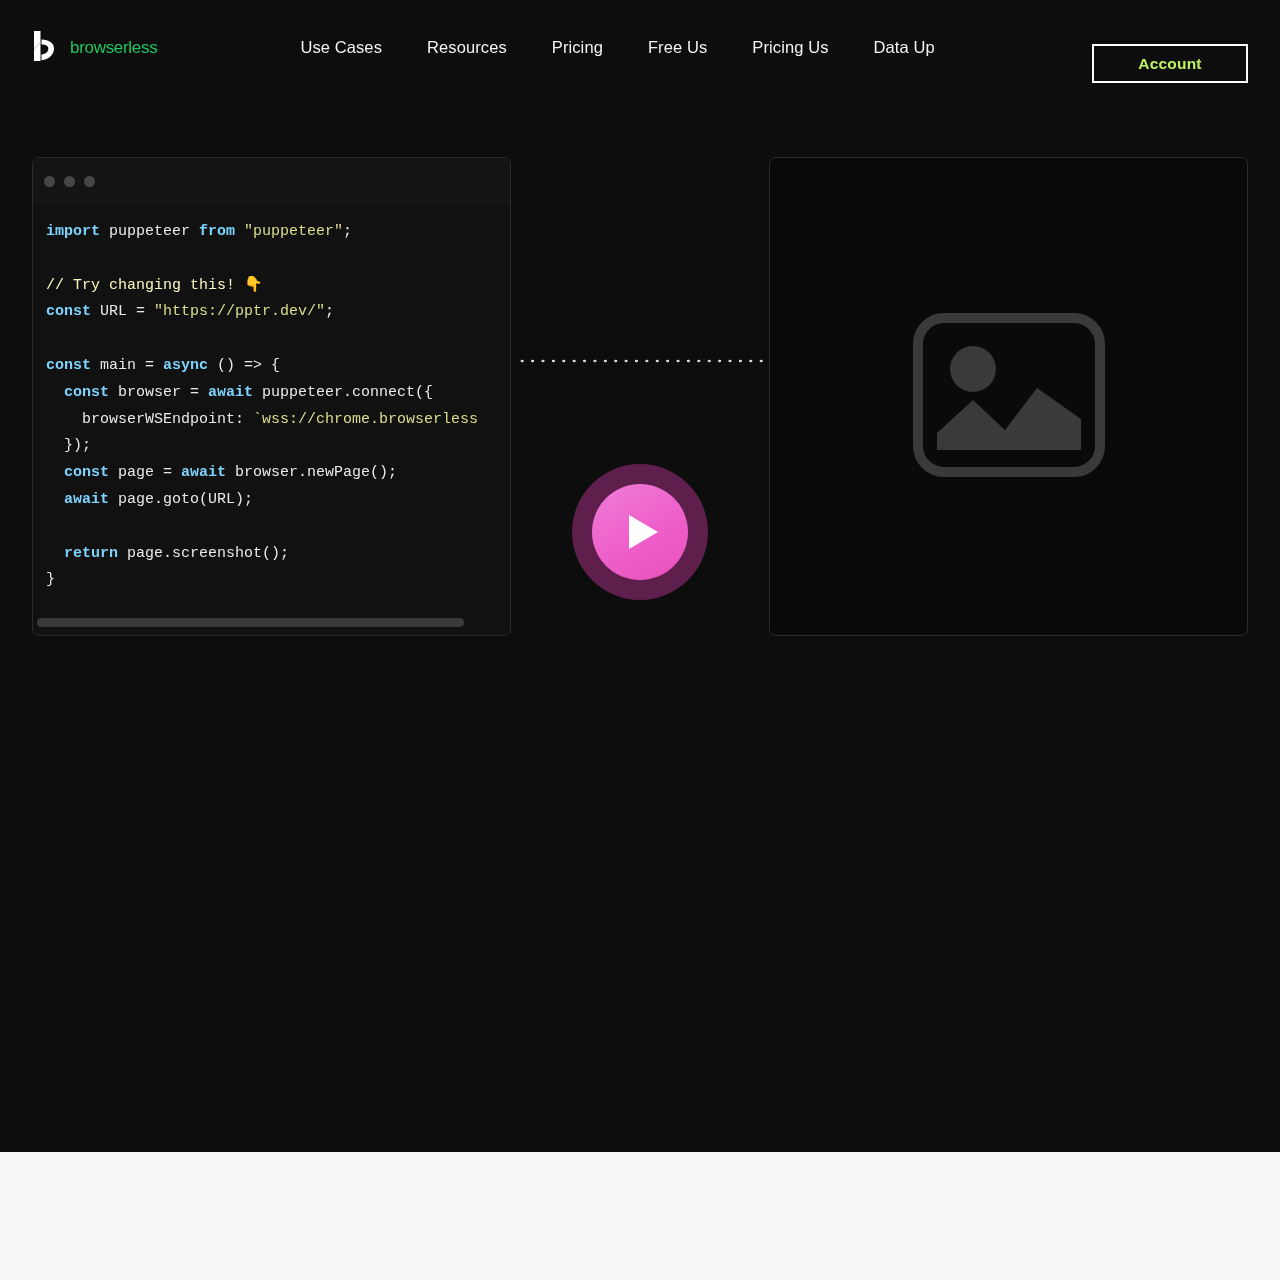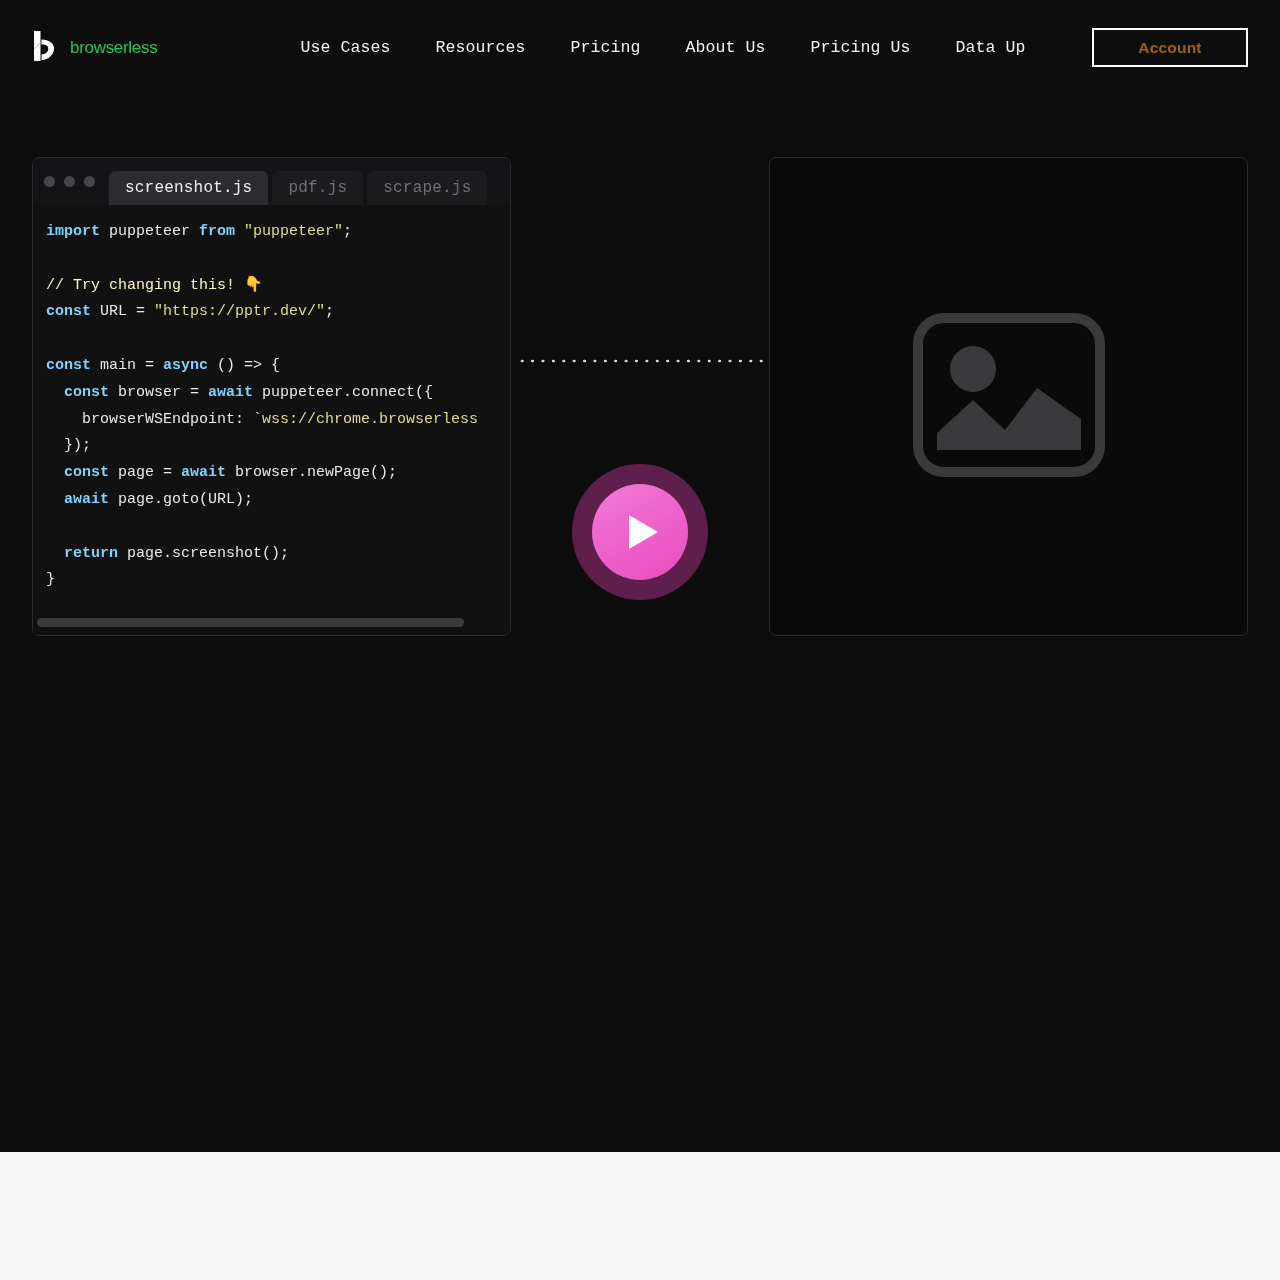--- a/index.html
+++ b/index.html
@@ -58,32 +58,32 @@
   }
   .nav-link {
     color: #f2f2f2;
     font-size: 16.5px;
     letter-spacing: 0.1px;
     text-decoration: none;
     white-space: nowrap;
     cursor: pointer;
     background: none;
     border: none;
-    font-family: Liberation Mono, monospace;
+    font-family: Liberation Sans, sans-serif;
   }
 
   .account-button {
     position: absolute;
     right: 32px;
-    top: 28px;
+    top: 44px;
     width: 156px;
     height: 39px;
     border: 2px solid #ffffff;
     background: transparent;
-    color: #a16207;
+    color: #bef264;
     font-family: inherit;
     font-size: 15.5px;
     font-weight: bold;
     letter-spacing: 0.2px;
     cursor: pointer;
     display: flex;
     align-items: center;
     justify-content: center;
   }
 
@@ -305,43 +305,38 @@
           <path d="M9.5 9.5 C17 9.5 22 13 22 18.5 C22 25 16.5 29.5 9.5 30.2 L9.5 24.5 C14 24 16.3 21.8 16.3 18.8 C16.3 16 14 14.6 9.5 14.6 Z" fill="#ffffff"></path>
         </svg>
       </span>
       <span class="brand-name">browserless</span>
     </a>
 
     <nav class="main-nav">
       <a class="nav-link" href="#">Use Cases</a>
       <a class="nav-link" href="#">Resources</a>
       <a class="nav-link" href="#">Pricing</a>
-      <a class="nav-link" href="#">About Us</a>
+      <a class="nav-link" href="#">Free Us</a>
       <a class="nav-link" href="#">Pricing Us</a>
       <a class="nav-link" href="#">Data Up</a>
     </nav>
 
     <button class="account-button">Account</button>
   </header>
 
 
   <div class="demo-area">
 
     <div class="code-panel">
 
       <div class="code-tabbar">
         <div class="traffic-lights">
           <span class="tl-dot"></span>
           <span class="tl-dot"></span>
           <span class="tl-dot"></span>
-        </div>
-        <div class="code-tabs">
-          <button class="code-tab active">screenshot.js</button>
-          <button class="code-tab">pdf.js</button>
-          <button class="code-tab">scrape.js</button>
         </div>
       </div>
 
       <div class="code-body">
         <div class="code-pre" id="code-pre"><div><span class="tok-kw">import</span><span class="tok-pln"> puppeteer </span><span class="tok-kw">from</span><span class="tok-pln"> </span><span class="tok-str">"puppeteer"</span><span class="tok-pln">;</span></div><div>&nbsp;</div><div><span class="tok-cmt">// Try changing this! </span><span class="tok-pln">👇</span></div><div><span class="tok-kw">const</span><span class="tok-pln"> URL = </span><span class="tok-str">"https://pptr.dev/"</span><span class="tok-pln">;</span></div><div>&nbsp;</div><div><span class="tok-kw">const</span><span class="tok-pln"> main = </span><span class="tok-kw">async</span><span class="tok-pln"> () =&gt; {</span></div><div><span class="tok-pln">  </span><span class="tok-kw">const</span><span class="tok-pln"> browser = </span><span class="tok-kw">await</span><span class="tok-pln"> puppeteer.connect({</span></div><div><span class="tok-pln">    browserWSEndpoint: </span><span class="tok-str">`wss://chrome.browserless</span></div><div><span class="tok-pln">  });</span></div><div><span class="tok-pln">  </span><span class="tok-kw">const</span><span class="tok-pln"> page = </span><span class="tok-kw">await</span><span class="tok-pln"> browser.newPage();</span></div><div><span class="tok-pln">  </span><span class="tok-kw">await</span><span class="tok-pln"> page.goto(URL);</span></div><div>&nbsp;</div><div><span class="tok-pln">  </span><span class="tok-kw">return</span><span class="tok-pln"> page.screenshot();</span></div><div><span class="tok-pln">}</span></div></div>
         <div class="code-scrollbar-track">
           <div class="code-scrollbar-thumb"></div>
         </div>
       </div>
     </div>

